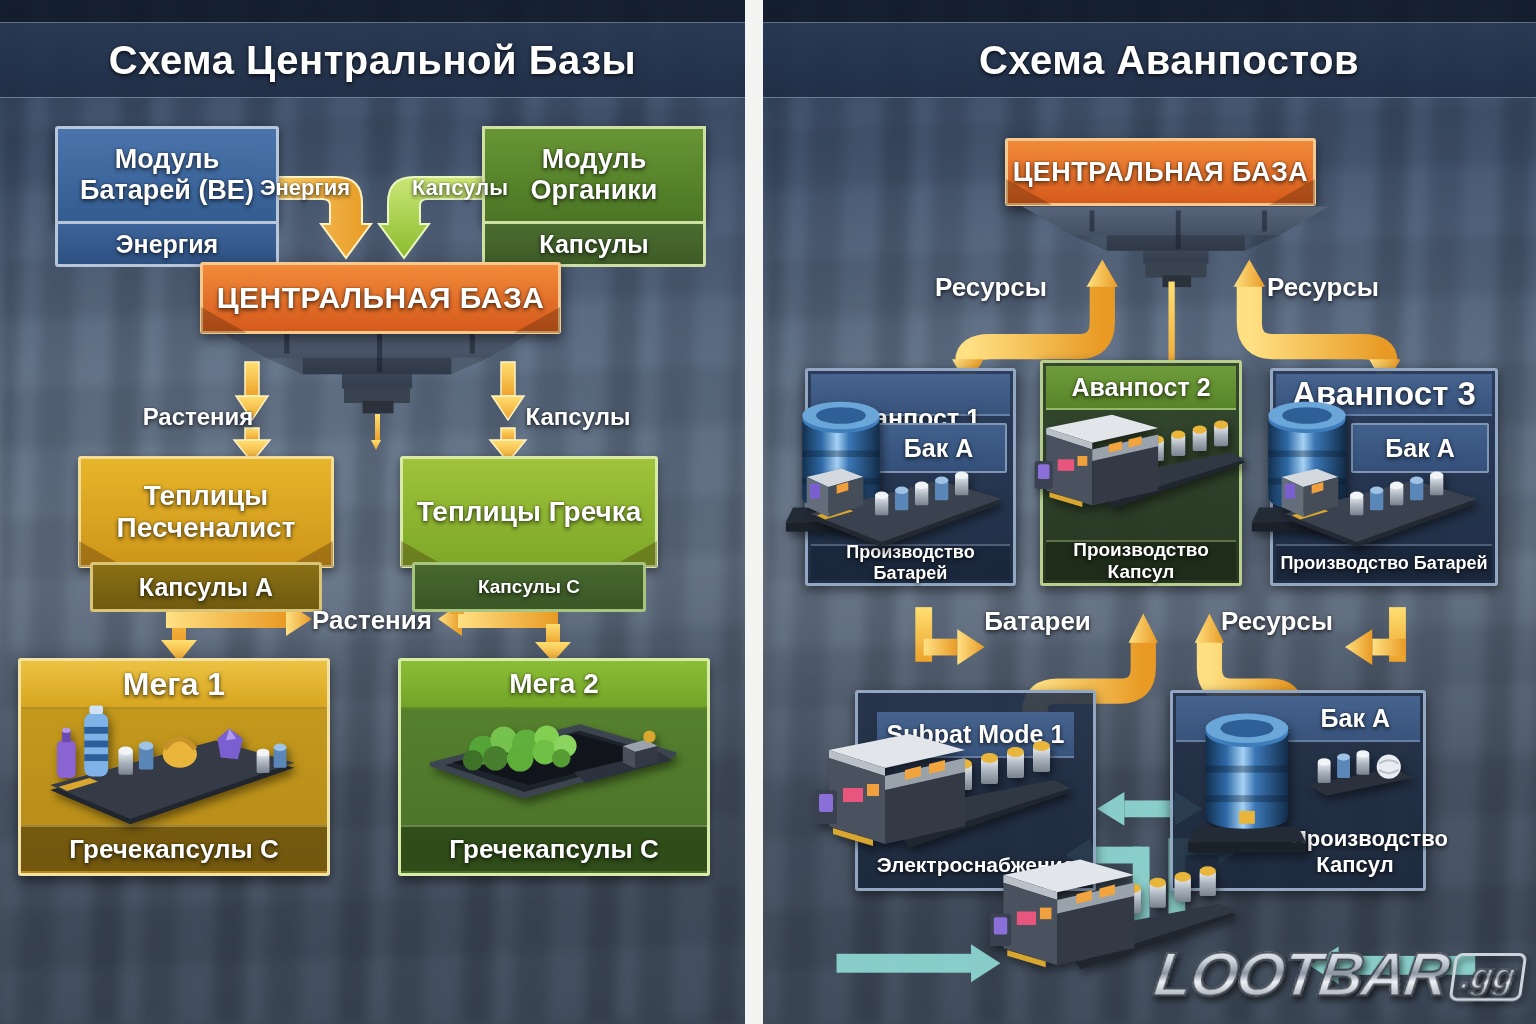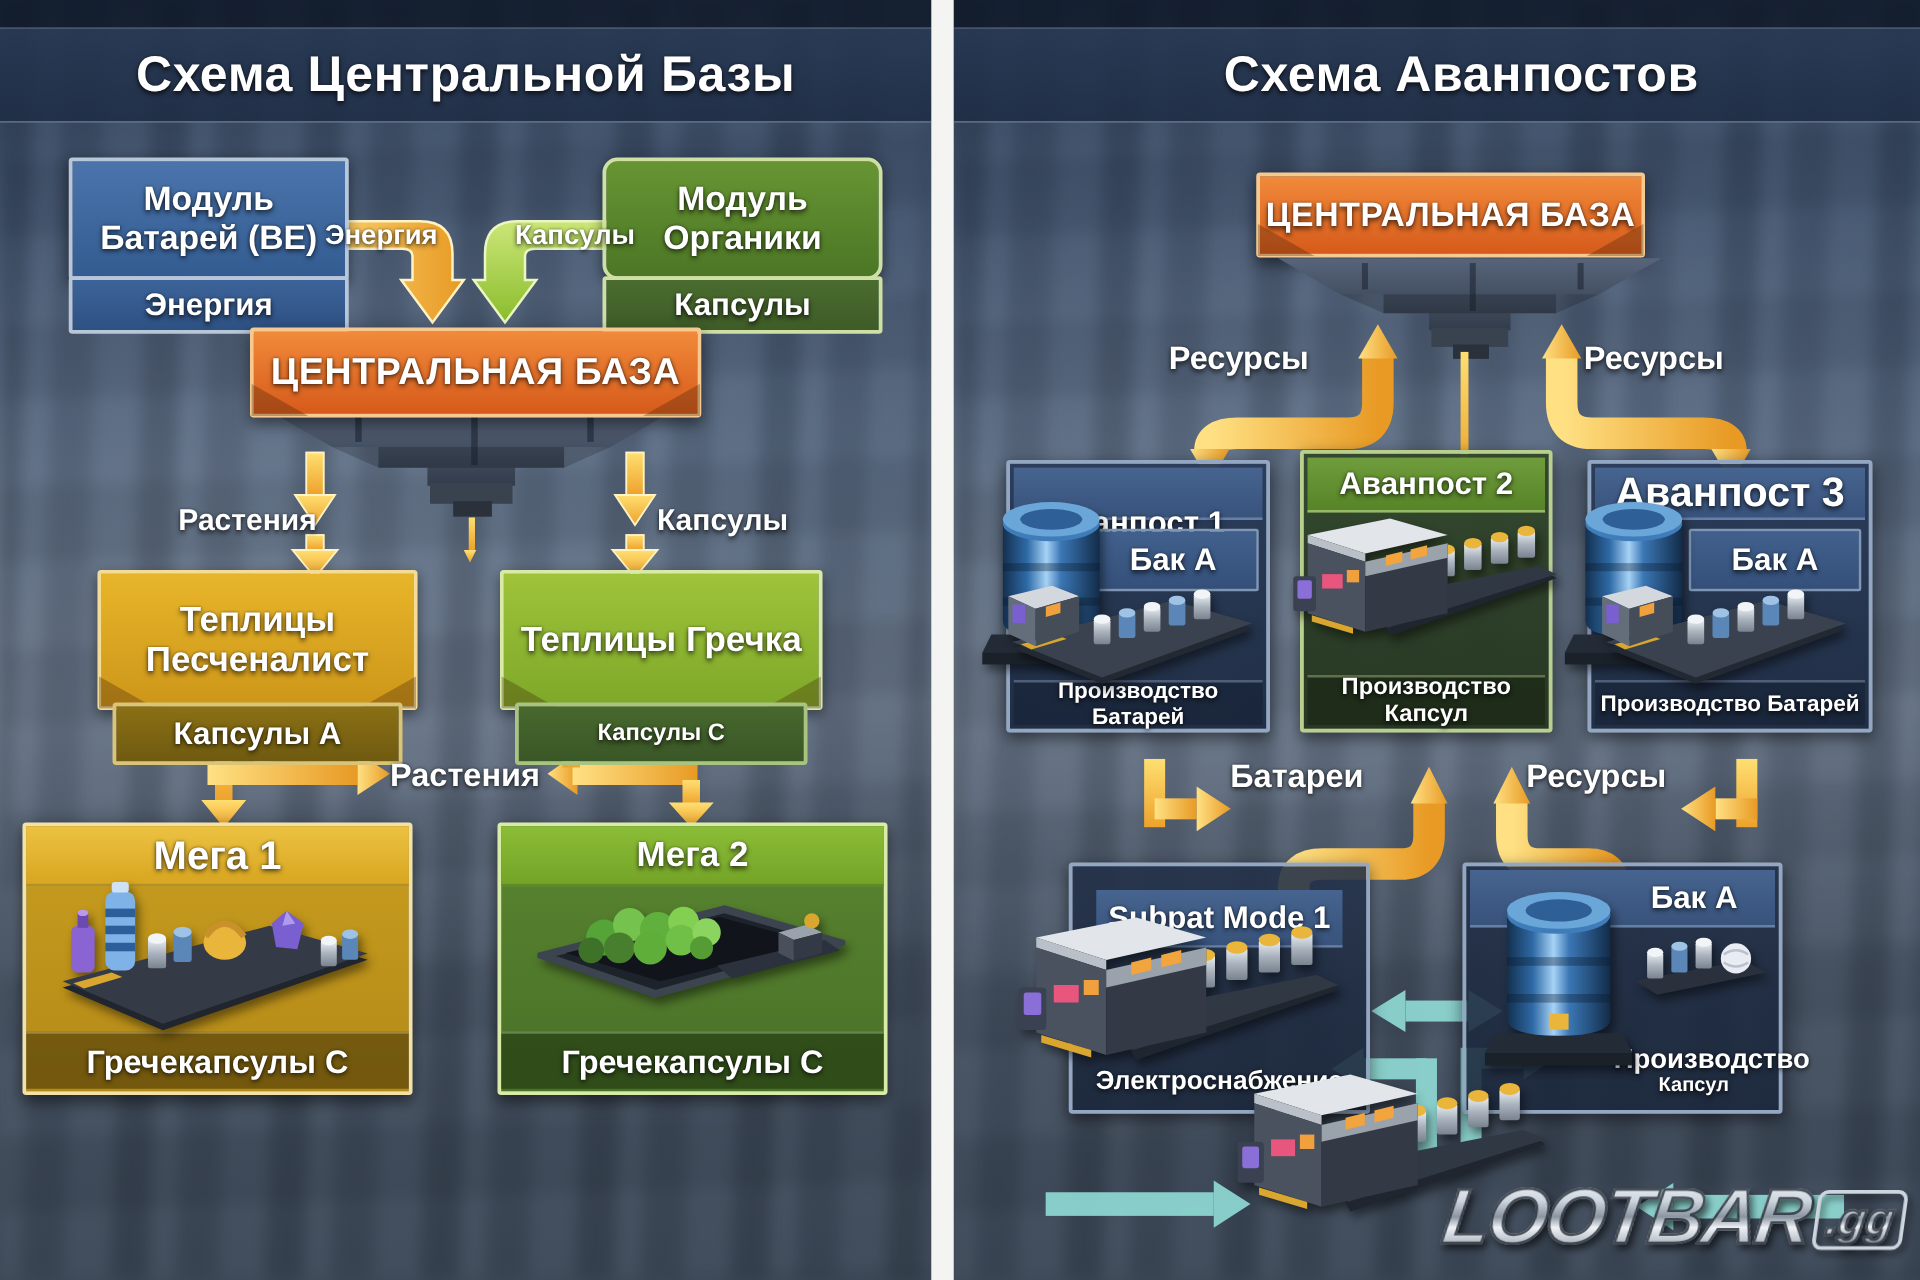--- a/index.html
+++ b/index.html
@@ -19,21 +19,21 @@
   .band-title{position:absolute;left:0;right:0;top:23px;height:74px;
     background:linear-gradient(180deg, rgba(40,57,84,.88), rgba(30,44,68,.88));
     border-bottom:1px solid rgba(190,210,235,.45);}
   .ptitle{position:absolute;left:0;right:0;top:23px;height:74px;line-height:74px;text-align:center;
     font-size:40px;letter-spacing:.5px;text-shadow:0 3px 6px rgba(0,0,0,.65);}
   .sh{text-shadow:0 2px 4px rgba(0,0,0,.65),0 0 2px rgba(0,0,0,.45);}
   .abs{position:absolute;}
   .ctr{transform:translate(-50%,-50%);white-space:nowrap;}
   .box-blue{background:linear-gradient(180deg,#4a74ab,#335c91);border:3px solid #b8c6d9;border-radius:3px;box-shadow:0 4px 10px rgba(0,0,0,.45);}
   .box-blue-dk{background:linear-gradient(180deg,#3c6399,#2e5183);border:3px solid #b8c6d9;border-radius:3px;}
-  .box-green{background:linear-gradient(180deg,#679533,#4c7625);border:3px solid #cfe0a4;border-radius:12px;box-shadow:0 4px 10px rgba(0,0,0,.45);}
+  .box-green{background:linear-gradient(180deg,#679533,#4c7625);border:3px solid #cfe0a4;border-radius:0;box-shadow:0 4px 10px rgba(0,0,0,.45);}
   .box-green-dk{background:linear-gradient(180deg,#4a6c2f,#3e5c27);border:3px solid #cfe0a4;border-radius:3px;}
   .box-orange{background:linear-gradient(180deg,#f18a3a,#d65a1b);border:3px solid #f5c98f;border-radius:3px;box-shadow:0 5px 12px rgba(0,0,0,.5);}
   .box-gold{background:linear-gradient(180deg,#e7b52a,#cd9619);border:3px solid #f4dc96;border-radius:3px;box-shadow:0 4px 10px rgba(0,0,0,.45);}
   .box-gold-dk{background:linear-gradient(180deg,#8a7015,#6f5a10);border:3px solid #d9c478;border-radius:3px;}
   .box-lime{background:linear-gradient(180deg,#9fc33a,#7ea829);border:3px solid #d9eaa8;border-radius:3px;box-shadow:0 4px 10px rgba(0,0,0,.45);}
   .box-lime-dk{background:linear-gradient(180deg,#47682e,#3a5726);border:3px solid #a9c47f;border-radius:3px;}
   .navy{background:linear-gradient(180deg,rgba(41,59,89,.94),rgba(29,43,66,.94));border:3px solid #93a7c2;border-radius:3px;box-shadow:0 4px 12px rgba(0,0,0,.5);}
   .hdr-blue{background:linear-gradient(180deg,#46648f,#38537c);border-bottom:2px solid rgba(150,170,200,.4);}
   .hdr-green{background:linear-gradient(180deg,#6f9c3c,#578427);border-bottom:2px solid rgba(190,215,150,.5);}
   .cell{display:flex;align-items:center;justify-content:center;text-align:center;}
@@ -467,21 +467,21 @@
   <svg class="mach" style="left:30px;top:726px;width:300px;height:150px;" viewBox="0 0 260 150">
       <use href="#sym-factory"></use>
     </svg>
 
   <div class="abs navy" style="left:407px;top:690px;width:250px;height:195px;background:linear-gradient(180deg,rgba(34,48,72,.88),rgba(26,38,58,.88));">
     <div class="cell hdr-blue" style="margin:3px;height:44px;justify-content:flex-end;padding-right:30px;">
       <div class="sh" style="font-size:25px;">Бак А</div>
     </div>
     <div class="abs" style="left:118px;right:4px;bottom:10px;text-align:center;">
       <div class="sh" style="font-size:22px;">Производство</div>
-      <div class="sh" style="font-size:16px;">Капсул</div>
+      <div class="sh" style="font-size:22px;">Капсул</div>
     </div>
   </div>
   <svg class="mach" style="left:425px;top:694px;width:118px;height:168px;" viewBox="0 0 120 165">
       <use href="#sym-tank"></use>
     </svg>
   <svg class="mach" style="left:545px;top:745px;width:105px;height:58px;" viewBox="0 0 130 70">
       <use href="#sym-cans"></use>
     </svg>
 
   <svg class="mach" style="left:225px;top:850px;width:250px;height:148px;" viewBox="0 0 260 150">

